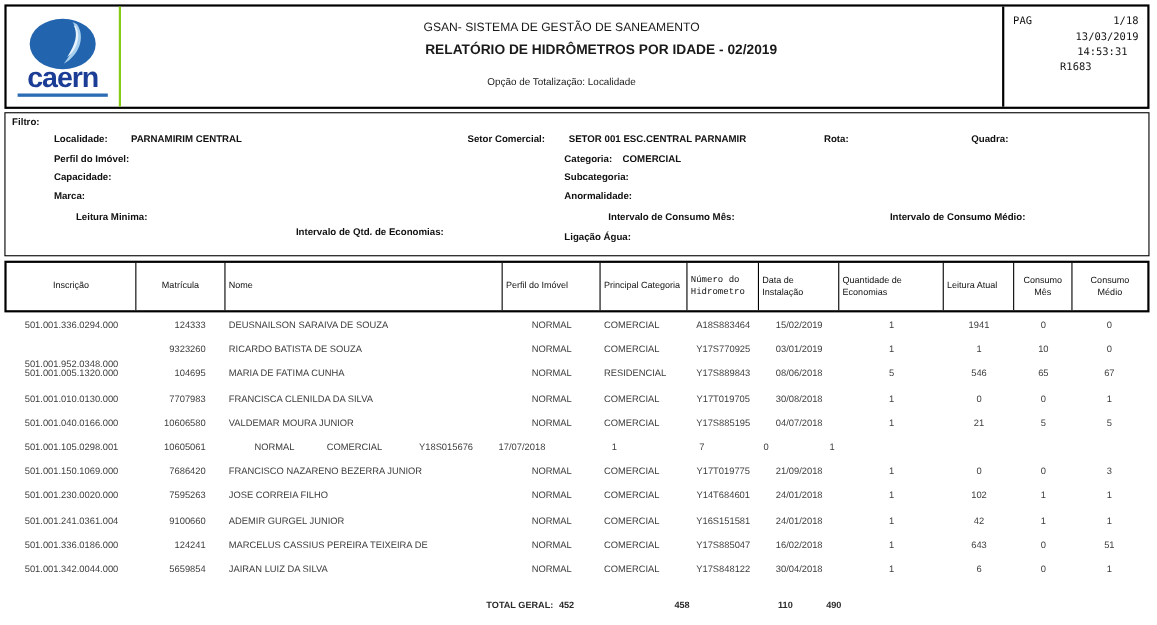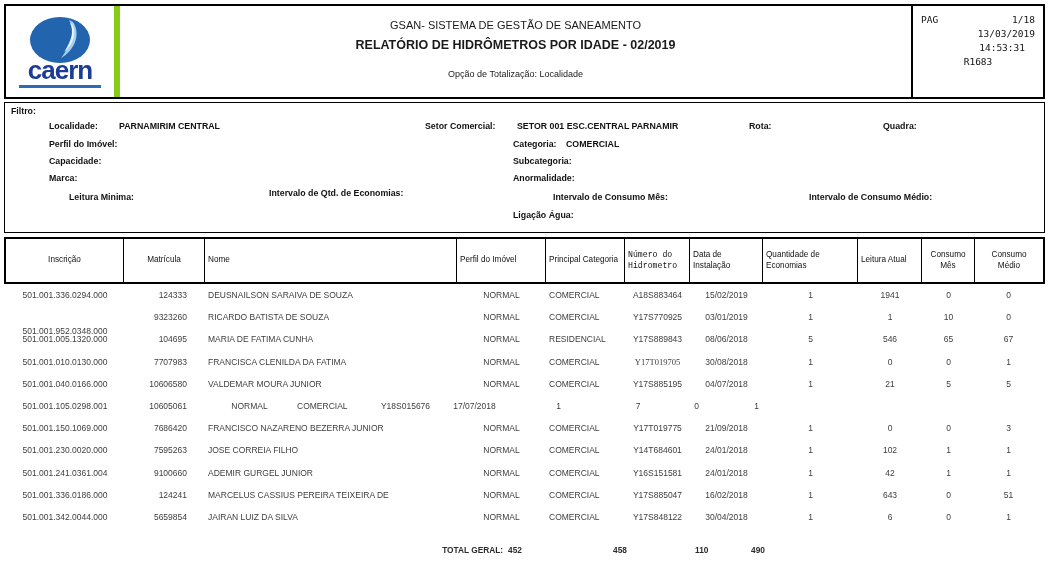--- a/index.html
+++ b/index.html
@@ -6,30 +6,30 @@
   .page {
     position:relative; width:1052px; height:568px; background:#fff;
     font-family:"Liberation Sans", sans-serif; color:#1a1a1a; overflow:hidden;
   }
   
   .header-box {
     position:absolute; left:4px; top:4px; width:1041px; height:95px;
     border:2px solid #000; box-sizing:border-box; display:flex; background:#fff;
   }
   .logo-cell {
-    width:114px; border-right:6px solid #84cc16; box-sizing:border-box;
+    width:104px; border-right:2px solid #84cc16; box-sizing:border-box;
     display:flex; flex-direction:column; align-items:center; justify-content:center;
   }
   .logo-oval { display:block; }
   .logo-word { font-weight:bold; font-size:26px; letter-spacing:-1px; margin-top:-7px; line-height:1; }
   .logo-tagline { width:82px; height:3px; margin-top:2px; }
   .header-center { flex:1; position:relative; }
   .hline { position:absolute; left:0; width:100%; text-align:center; }
   .h-title    { top:13px; font-size:11px; }
-  .h-subtitle { top:32px; font-size:12.5px; font-weight:bold; }
+  .h-subtitle { top:32px; font-size:12.5px; font-weight:bold;margin-left:36px; }
   .h-opt1     { top:63px; font-size:9px; }
   .h-opt2     { top:76px; font-size:9px; }
   .pag-cell {
     width:132px; border-left:2px solid #000; box-sizing:border-box;
     font-family:"DejaVu Sans Mono", monospace; font-size:9.5px; padding:7px 8px 0 8px;
     line-height:14px; color:#111;
   }
   .pag-line1 { display:flex; justify-content:space-between; }
   .pag-right { text-align:right; }
   .pag-time  { text-align:right; padding-right:10px; }
@@ -61,21 +61,21 @@
   .al { text-align:left; padding-left:3px; }
   .ar { text-align:right; padding-right:18px; }
   .ac { text-align:center; }
   
   .total-row { position:absolute; left:0; top:545px; width:1052px; height:14px;
     font-size:8.3px; font-weight:bold; color:#2b2b2b; }
   .total-row span { position:absolute; white-space:nowrap; }
   .tl  { left:390px; width:113px; text-align:right; }
   .tv0 { left:496px; width:38px; text-align:center; }
   .tv1 { left:601px; width:38px; text-align:center; }
-  .tv2 { left:695px; width:38px; text-align:left; }
+  .tv2 { left:695px; width:38px; text-align:center; }
   .tv3 { left:739px; width:38px; text-align:center; }
 </style>
 </head>
 <body>
 
 <div class="page">
 
   <div class="header-box">
     <div class="logo-cell">
       <svg class="logo-oval" width="62" height="48" viewBox="0 0 62 48">
@@ -116,21 +116,21 @@
     <span class="f" style="left:508px;top:36px">Categoria:</span>
     <span class="f" style="left:561px;top:36px">COMERCIAL</span>
 
     <span class="f" style="left:44px;top:53px">Capacidade:</span>
     <span class="f" style="left:508px;top:53px">Subcategoria:</span>
 
     <span class="f" style="left:44px;top:70px">Marca:</span>
     <span class="f" style="left:508px;top:70px">Anormalidade:</span>
 
     <span class="f" style="left:64px;top:89px">Leitura Minima:</span>
-    <span class="f" style="left:264px;top:85px">Intervalo de Qtd. de Economias:</span>
+    <span class="f" style="left:264px;top:103px">Intervalo de Qtd. de Economias:</span>
     <span class="f" style="left:548px;top:89px">Intervalo de Consumo Mês:</span>
     <span class="f" style="left:804px;top:89px">Intervalo de Consumo Médio:</span>
 
     <span class="f" style="left:508px;top:107px">Ligação Água:</span>
   </div>
 
   <div class="thead-box">
     <div style="display:flex;width:100%">
         <div class="th-cell hc" style="width: 118px;">Inscrição</div>
         <div class="th-cell hc" style="width: 81px;">Matrícula</div>
@@ -187,24 +187,24 @@
         <div class="t-cell ac" style="width: 65px;">Y17S889843</div>
         <div class="t-cell ac" style="width: 73px;">08/06/2018</div>
         <div class="t-cell ac" style="width: 95px;">5</div>
         <div class="t-cell ac" style="width: 64px;">546</div>
         <div class="t-cell ac" style="width: 53px;">65</div>
         <div class="t-cell ac" style="width: 67px;">67</div>
       </div>
       <div class="t-row">
         <div class="t-cell ac" style="width: 118px;">501.001.010.0130.000</div>
         <div class="t-cell ar" style="width: 81px;">7707983</div>
-        <div class="t-cell al" style="width: 252px;">FRANCISCA CLENILDA DA FATIMA</div>
-        <div class="t-cell ac" style="width: 89px;">NORMAL</div>
-        <div class="t-cell al" style="width: 79px;">COMERCIAL</div>
-        <div class="t-cell ac" style="width: 65px; font-family: Liberation Serif, serif;">Y17T019705</div>
+        <div class="t-cell al" style="width: 252px;">FRANCISCA CLENILDA DA SILVA</div>
+        <div class="t-cell ac" style="width: 89px;">NORMAL</div>
+        <div class="t-cell al" style="width: 79px;">COMERCIAL</div>
+        <div class="t-cell ac" style="width: 65px;">Y17T019705</div>
         <div class="t-cell ac" style="width: 73px;">30/08/2018</div>
         <div class="t-cell ac" style="width: 95px;">1</div>
         <div class="t-cell ac" style="width: 64px;">0</div>
         <div class="t-cell ac" style="width: 53px;">0</div>
         <div class="t-cell ac" style="width: 67px;">1</div>
       </div>
       <div class="t-row">
         <div class="t-cell ac" style="width: 118px;">501.001.040.0166.000</div>
         <div class="t-cell ar" style="width: 81px;">10606580</div>
         <div class="t-cell al" style="width: 252px;">VALDEMAR MOURA JUNIOR</div>

